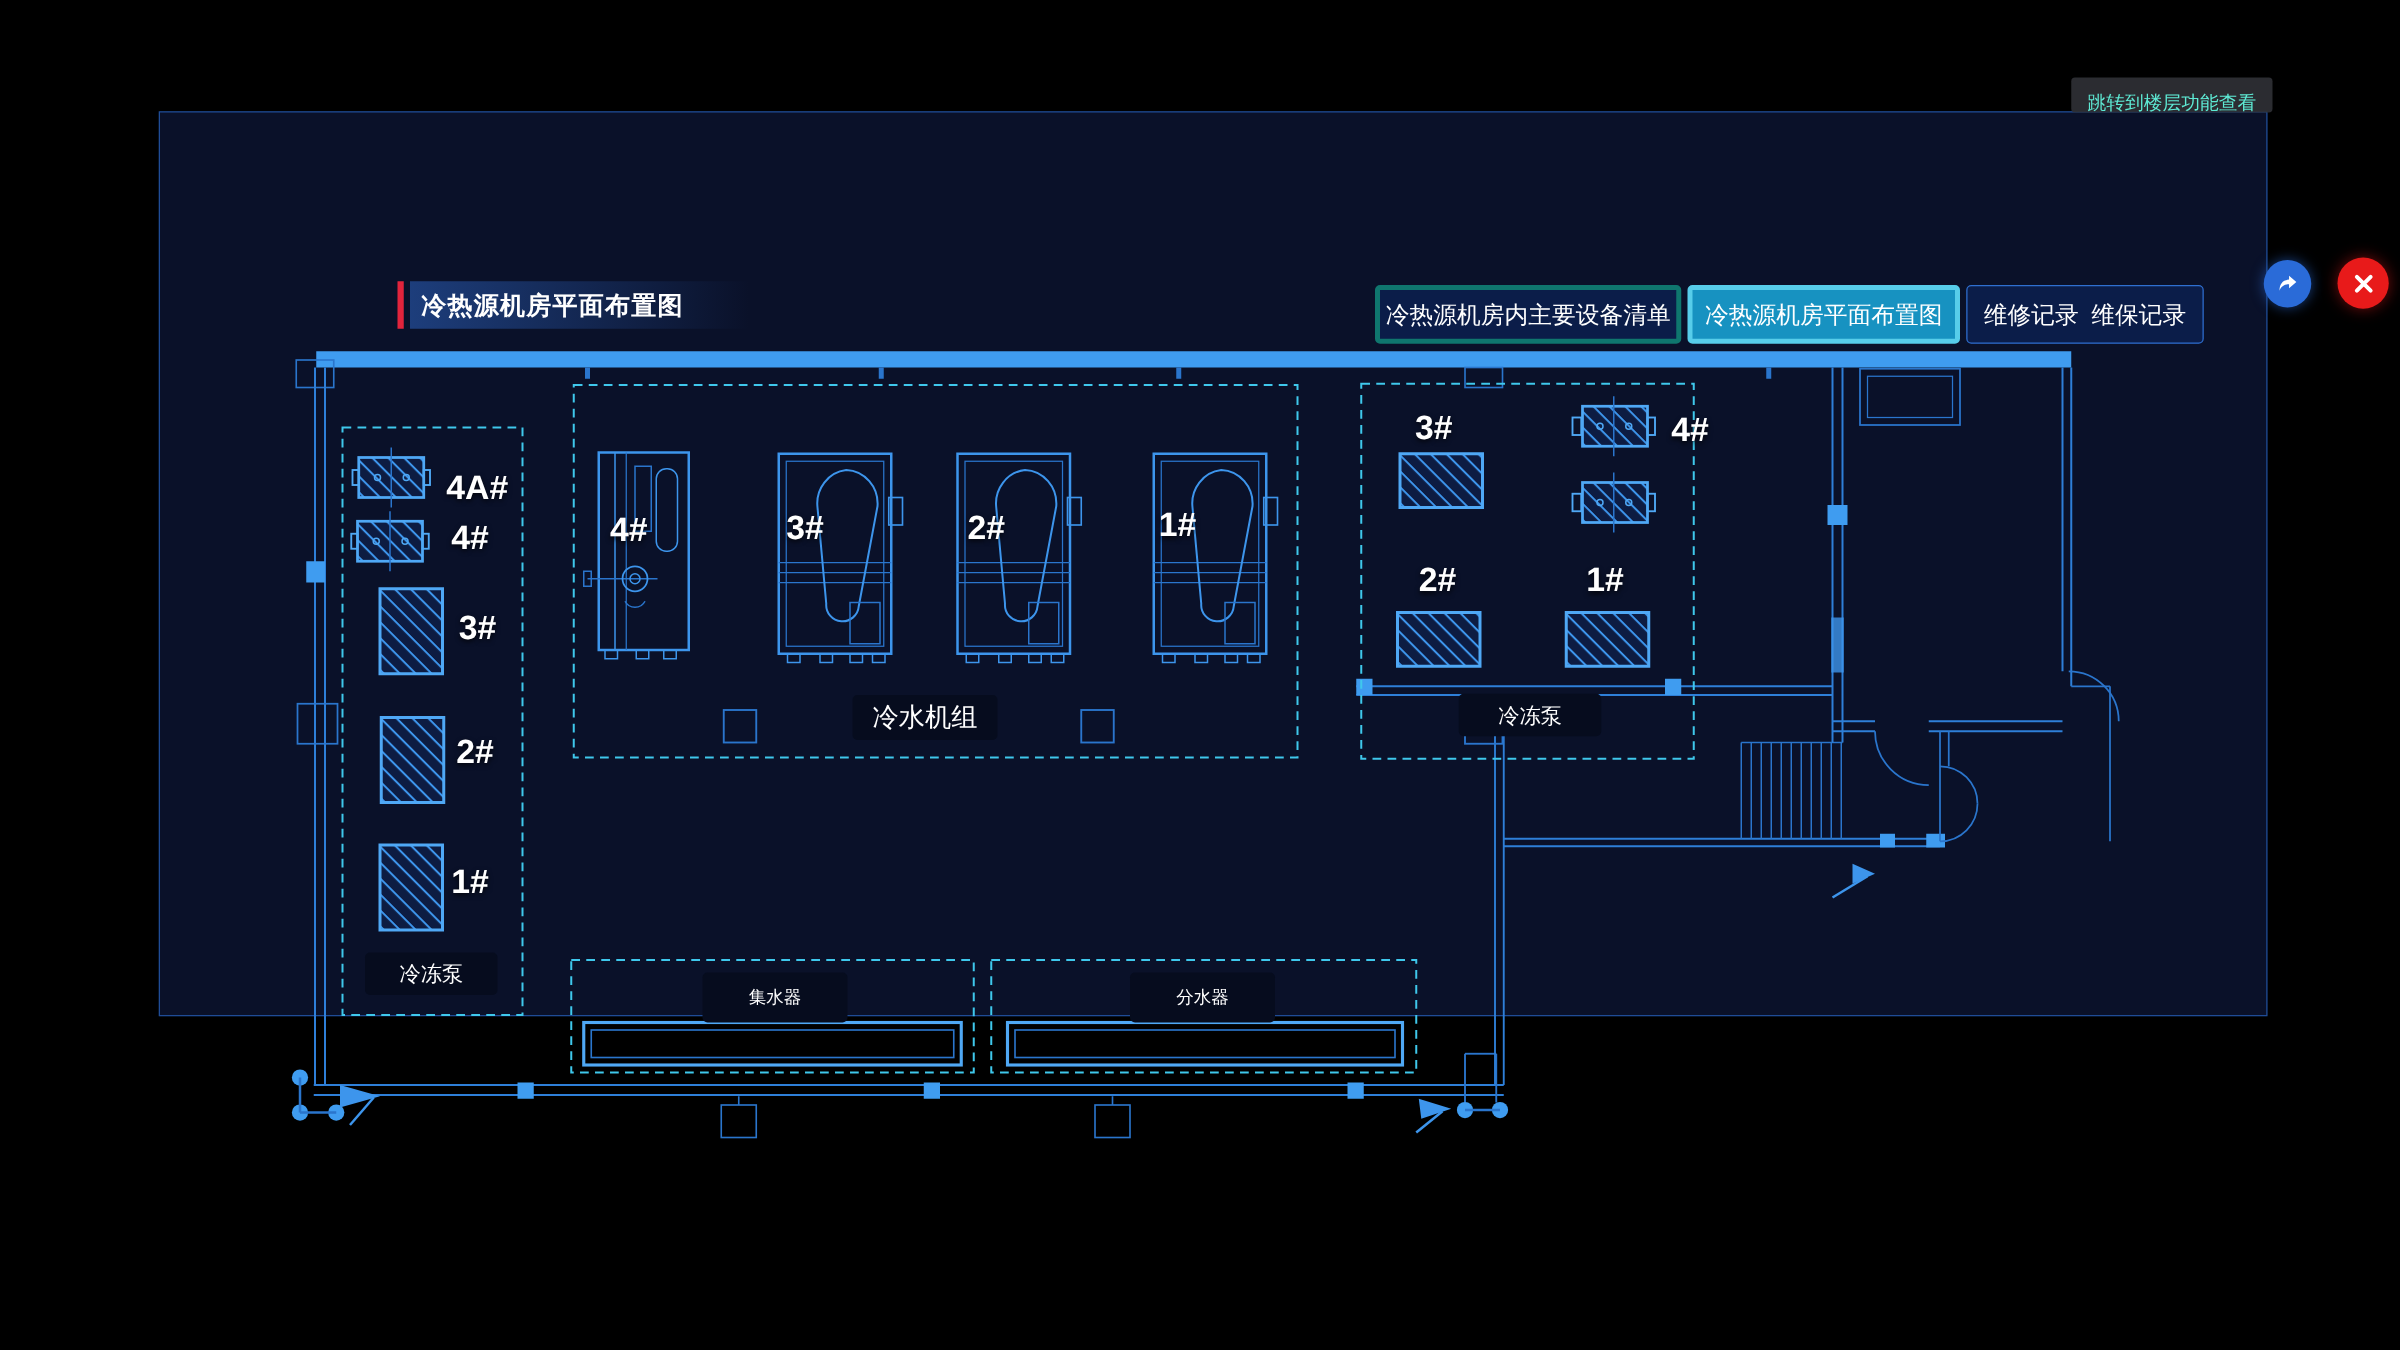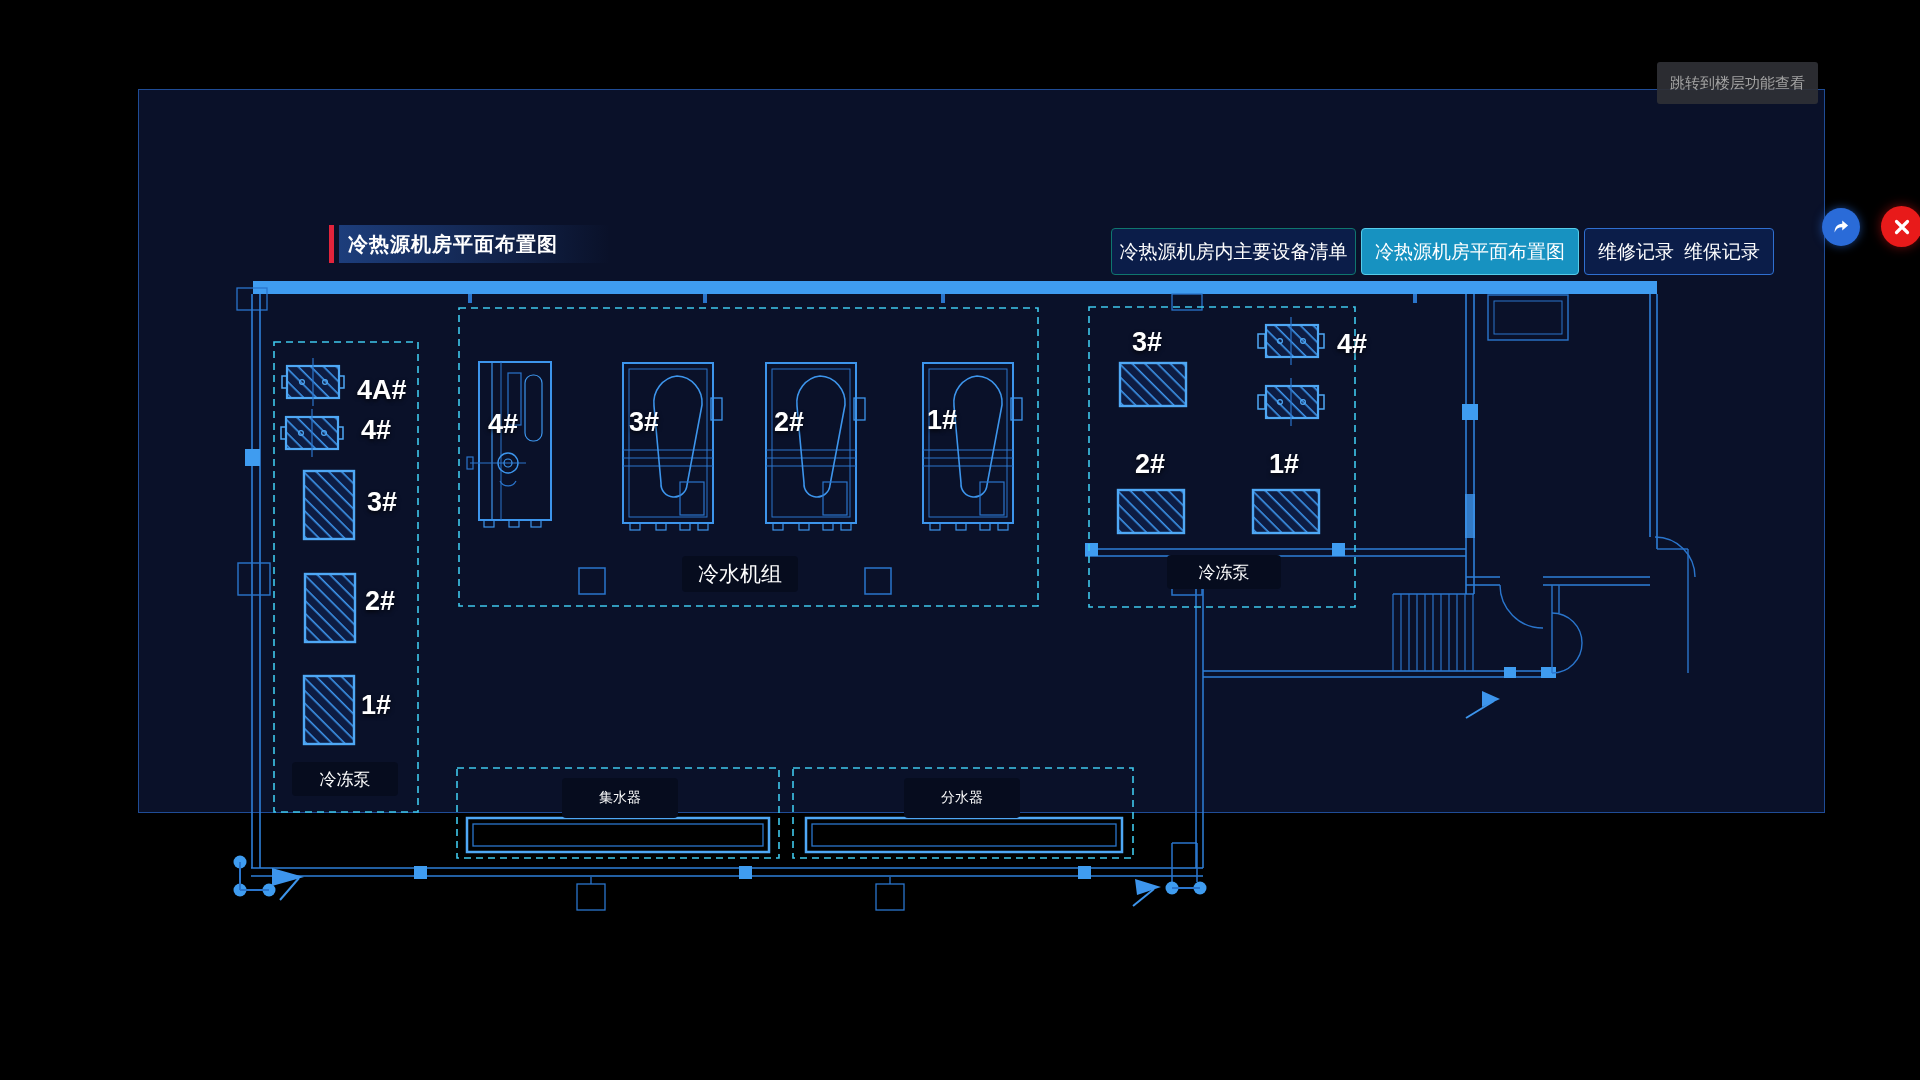--- a/index.html
+++ b/index.html
@@ -1,42 +1,42 @@
 <!DOCTYPE html>
 <html><head>
 <meta charset="utf-8">
 <style>
   html,body{margin:0;padding:0;background:#000;}
   .stage{position:relative;width:1920px;height:1080px;background:#000;overflow:hidden;
          font-family:"Liberation Sans","DejaVu Sans",sans-serif;}
-  .panel{position:absolute;left:138px;top:89px;width:1687px;height:724px;
+  .panel{position:absolute;left:127px;top:89px;width:1687px;height:724px;
          background:#0a1129;border:1px solid #1f4c96;box-sizing:border-box;}
   
   .title{position:absolute;left:190px;top:135px;height:38px;display:flex;z-index:5;}
   .red-bar{width:5px;height:38px;background:#e2243c;}
   .title-bg{margin-left:5px;width:262px;background:linear-gradient(90deg,rgba(30,64,128,.95),rgba(30,64,128,0));
             display:flex;align-items:center;padding-left:9px;font-size:20px;font-weight:bold;color:#fff;letter-spacing:1px;}
   
-  .tab{position:absolute;box-sizing:border-box;border:1px solid #0f766e;background:#0b1d49;color:#fff;
+  .tab{position:absolute;box-sizing:border-box;border:4px solid #0f766e;background:#0b1d49;color:#fff;
        font-size:19px;border-radius:4px;display:flex;align-items:center;justify-content:center;
        font-family:inherit;cursor:pointer;z-index:5;padding:0;}
   .tab.t1{left:972px;top:138px;width:245px;height:47px;}
   .tab.t2{left:1222px;top:138px;width:218px;height:47px;background:#1792c1;border-color:#57cdea;}
   .records{position:absolute;left:1445px;top:138px;width:190px;height:47px;border:1px solid #2f6fd0;
            background:#0b1d49;border-radius:4px;display:flex;align-items:center;justify-content:space-around;
            box-sizing:border-box;padding:0 8px;z-index:5;}
   .records button{background:none;border:none;color:#fff;font-size:19px;font-family:inherit;cursor:pointer;padding:0;}
   
   .cbtn{position:absolute;border-radius:50%;border:none;display:flex;align-items:center;justify-content:center;
         cursor:pointer;z-index:6;padding:0;}
   .cbtn.jump{left:1683px;top:118px;width:38px;height:38px;background:#2a6bd8;box-shadow:0 0 10px rgba(42,107,216,.6);}
   .cbtn.close{left:1742px;top:116px;width:41px;height:41px;background:#e81a1a;box-shadow:0 0 12px rgba(232,26,26,.5);}
   
-  .tooltip{position:absolute;left:1657px;top:62px;height:42px;line-height:42px;padding:0 13px;
-           background:rgba(46,47,53,.93);color:#a3a3a3;font-size:15px;border-radius:3px;z-index:9;white-space:nowrap;}
+  .tooltip{position:absolute;left:1657px;top:62px;height:28px;line-height:42px;padding:0 13px;
+           background:rgba(46,47,53,.93);color:#5eead4;font-size:15px;border-radius:3px;z-index:9;white-space:nowrap;}
   
   .plan-svg{position:absolute;left:0;top:0;width:1920px;height:1080px;z-index:2;pointer-events:none;}
   
   .eq{position:absolute;color:#fff;font-size:27px;font-weight:bold;line-height:1;z-index:4;
       text-shadow:0 2px 4px rgba(0,0,0,.75);}
   
   .cap{position:absolute;background:#060c1e;border-radius:4px;color:#fff;display:flex;
        align-items:center;justify-content:center;z-index:4;}
 </style>
 </head>

